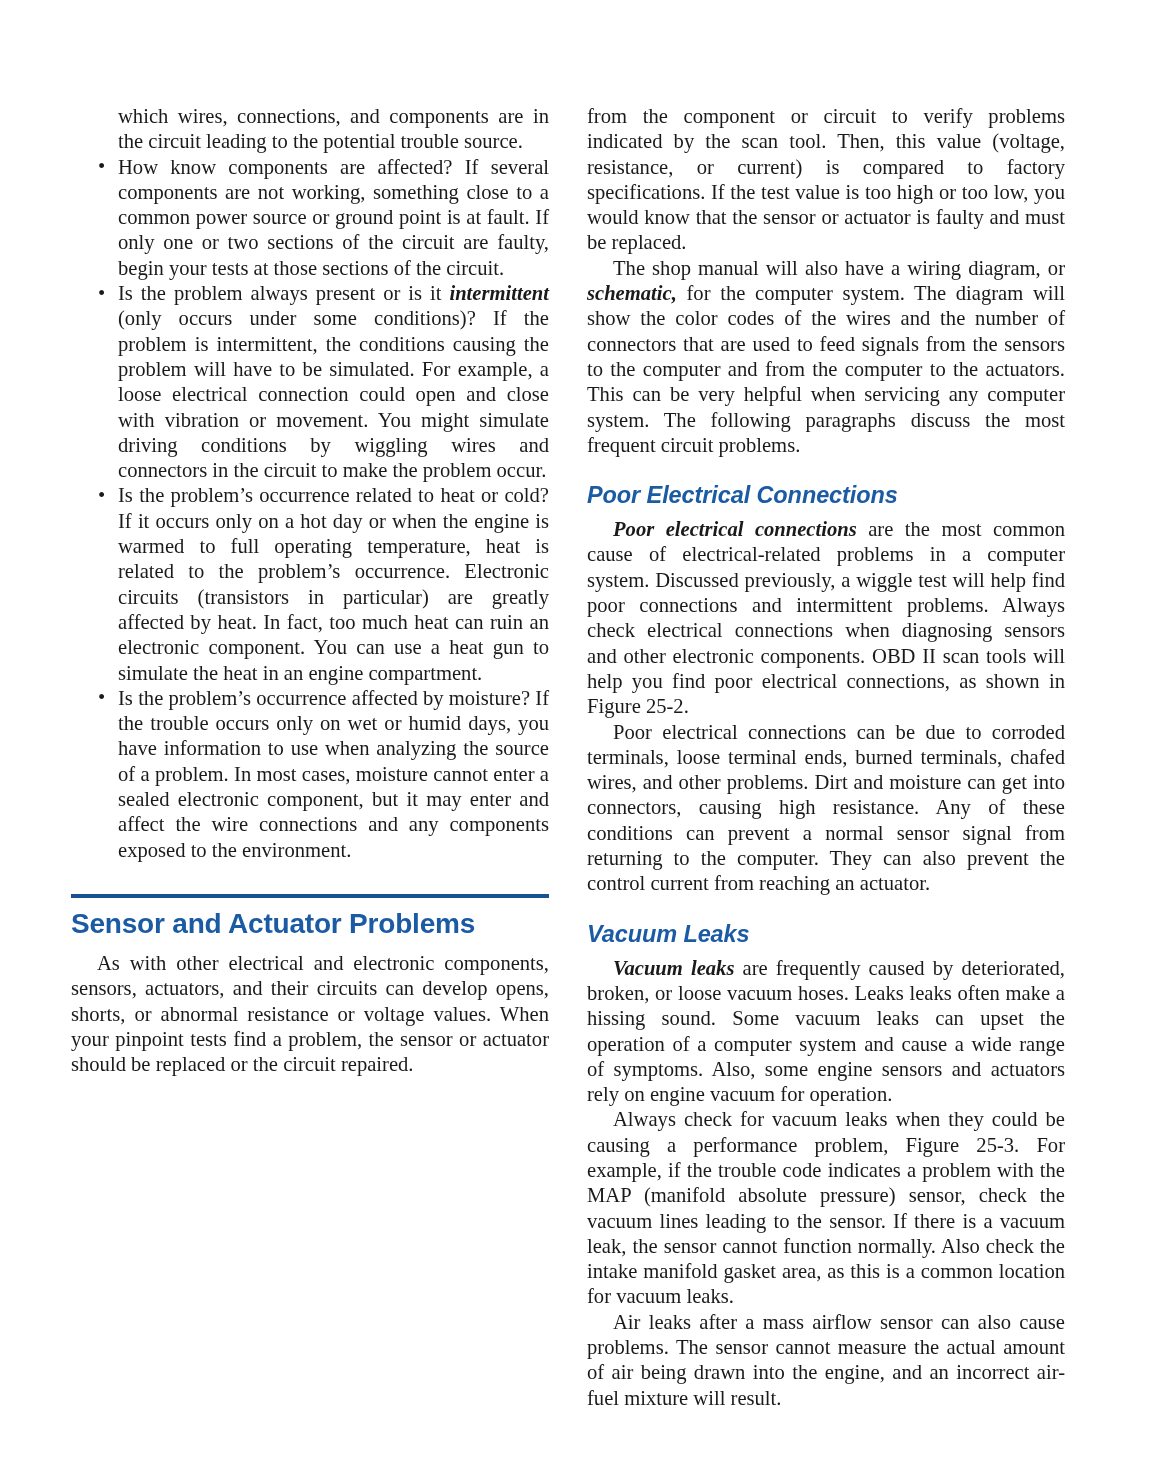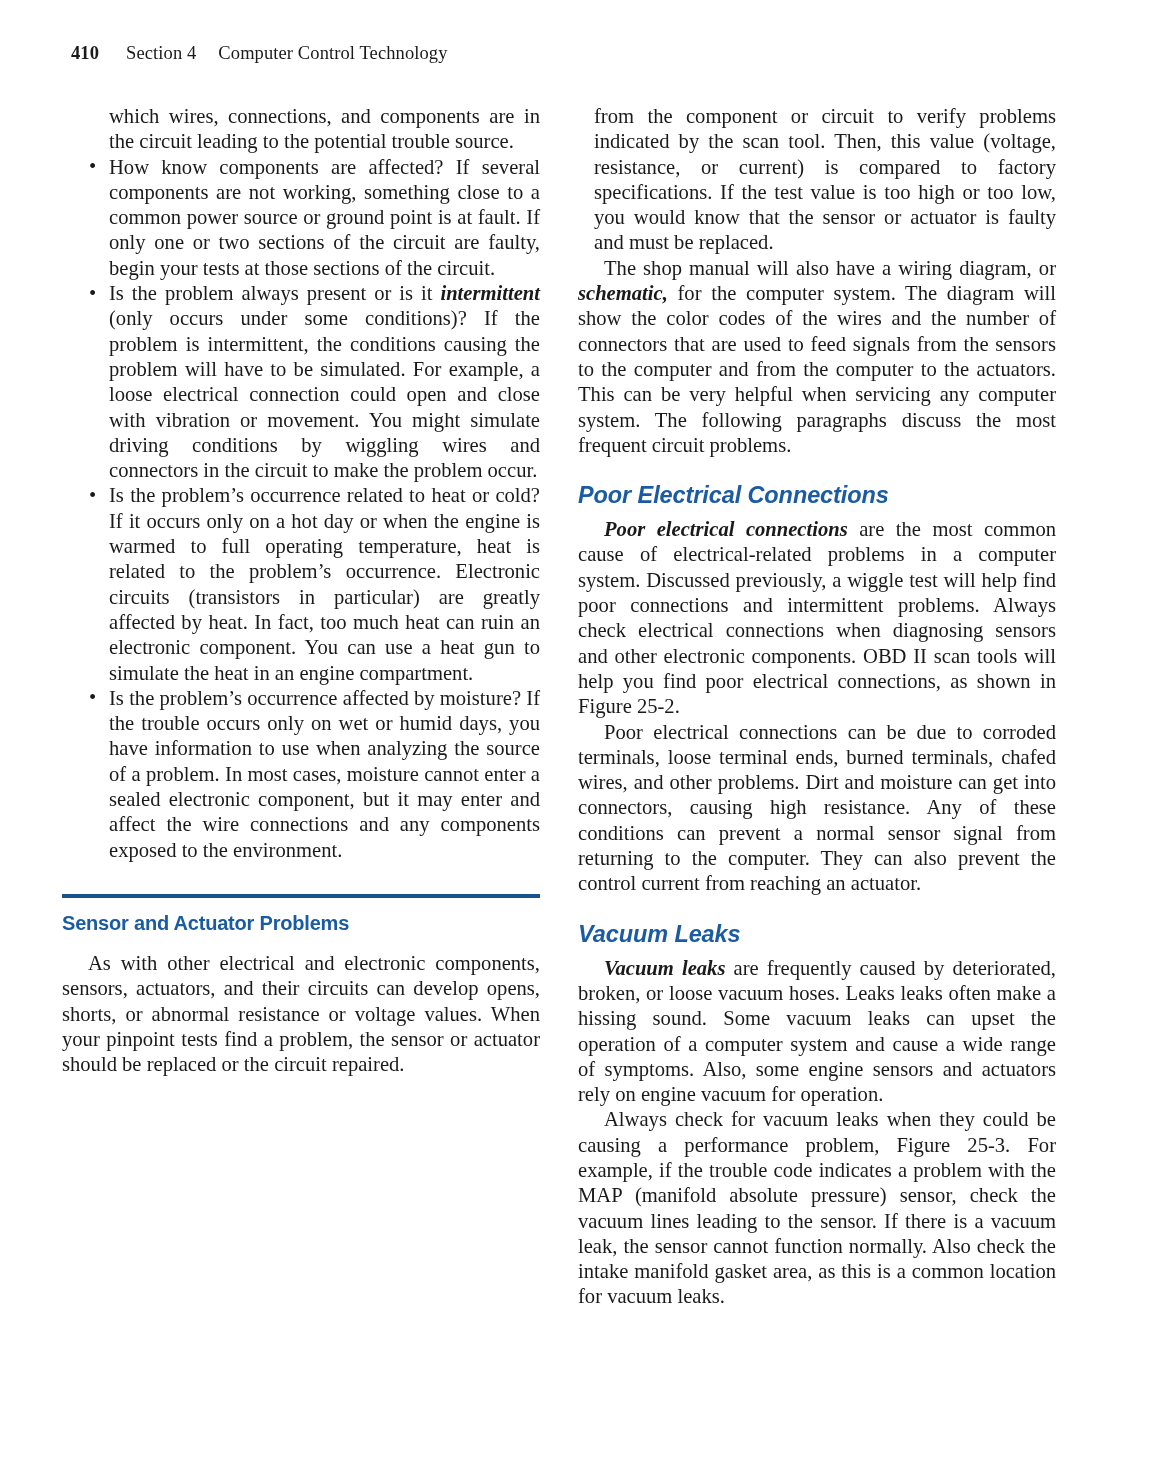--- a/index.html
+++ b/index.html
@@ -36,21 +36,21 @@
     font-weight: bold;
     margin-right: 27px;
   }
   .running-head .sec {
     margin-right: 22px;
   }
 
   
   .columns {
     position: absolute;
-    left: 62px;
+    left: 71px;
     top: 104px;
     width: 1014px;
     height: 1290px;
     display: flex;
     gap: 38px;
   }
   .col {
     width: 478px;
     flex: 0 0 478px;
   }
@@ -61,21 +61,20 @@
     line-height: 25.3px;
     text-align: justify;
     text-justify: inter-word;
     hyphens: none;
   }
   p.indent {
     text-indent: 26px;
   }
   p.noindent {
     text-indent: 0;
-    margin-left: 16px;
   }
 
   
   .cont-block {
     padding-left: 47px;
   }
   .cont-block p {
     text-indent: 0;
   }
 
@@ -109,21 +108,21 @@
   }
   .ahead-rule {
     width: 478px;
     height: 4px;
     background: #18538f;
     margin-bottom: 9px;
   }
   .ahead {
     font-family: "Liberation Sans", "DejaVu Sans", sans-serif;
     font-weight: bold;
-    font-size: 20px;
+    font-size: 28px;
     line-height: 33px;
     color: #1b5ba4;
     letter-spacing: -0.2px;
     margin: 0 0 11px 0;
     text-align: left;
   }
 
   
   .bhead {
     font-family: "Liberation Sans", "DejaVu Sans", sans-serif;
@@ -135,23 +134,20 @@
     letter-spacing: -0.1px;
     margin: 24px 0 8px 0;
     text-align: left;
   }
 </style>
 </head>
 <body>
 
 <div class="page">
 
-  <div class="running-head">
-    <span class="folio">410</span><span class="sec">Section 4</span><span>Computer Control Technology</span>
-  </div>
 
   <div class="columns">
 
     <div class="col">
 
       <div class="cont-block">
         <p>which wires, connections, and components are in the circuit leading to the potential trouble source.</p>
       </div>
 
       <ul class="bullets">
@@ -195,17 +191,18 @@
       <p class="indent"><span class="bi">Poor electrical connections</span><span> are the most common cause of electrical-related problems in a computer system. Discussed previously, a wiggle test will help find poor connections and intermittent problems. Always check electrical connections when diagnosing sensors and other electronic components. OBD II scan tools will help you find poor electrical connections, as shown in </span><b>Figure 25-2</b><span>.</span></p>
 
       <p class="indent">Poor electrical connections can be due to corroded terminals, loose terminal ends, burned terminals, chafed wires, and other problems. Dirt and moisture can get into connectors, causing high resistance. Any of these conditions can prevent a normal sensor signal from returning to the computer. They can also prevent the control current from reaching an actuator.</p>
 
       <h3 class="bhead">Vacuum Leaks</h3>
 
       <p class="indent"><span class="bi">Vacuum leaks</span><span> are frequently caused by deteriorated, broken, or loose vacuum hoses. Leaks leaks often make a hissing sound. Some vacuum leaks can upset the operation of a computer system and cause a wide range of symptoms. Also, some engine sensors and actuators rely on engine vacuum for operation.</span></p>
 
       <p class="indent"><span>Always check for vacuum leaks when they could be causing a performance problem, </span><b>Figure 25-3</b><span>. For example, if the trouble code indicates a problem with the MAP (manifold absolute pressure) sensor, check the vacuum lines leading to the sensor. If there is a vacuum leak, the sensor cannot function normally. Also check the intake manifold gasket area, as this is a common location for vacuum leaks.</span></p>
 
+      <p class="indent">Air leaks after a mass airflow sensor can also cause problems. The sensor cannot measure the actual amount of air being drawn into the engine, and an incorrect air-fuel mixture will result.</p>
 
     </div>
 
   </div>
 </div>
 
 </body></html>

